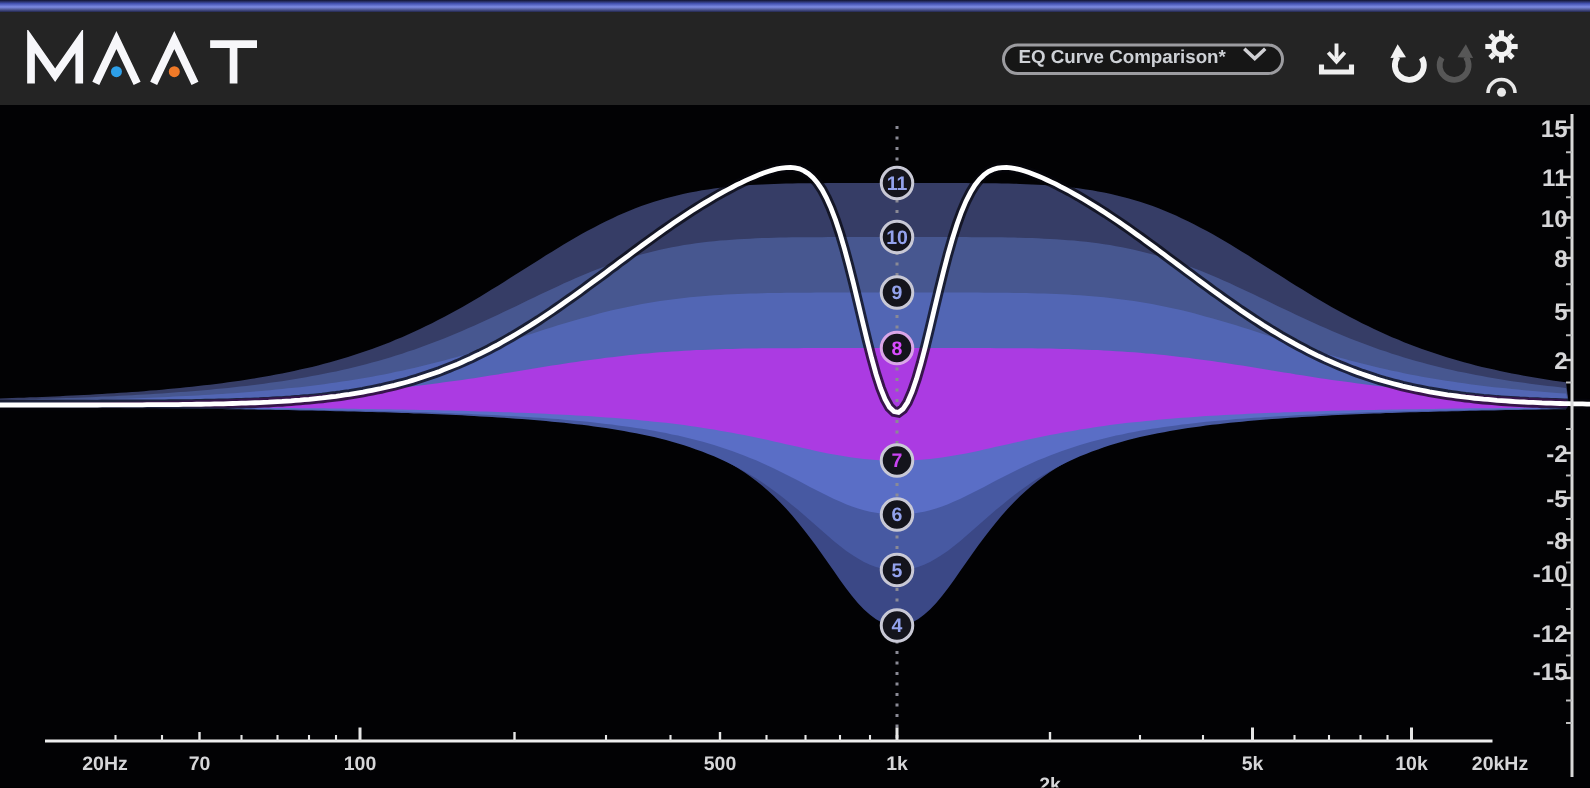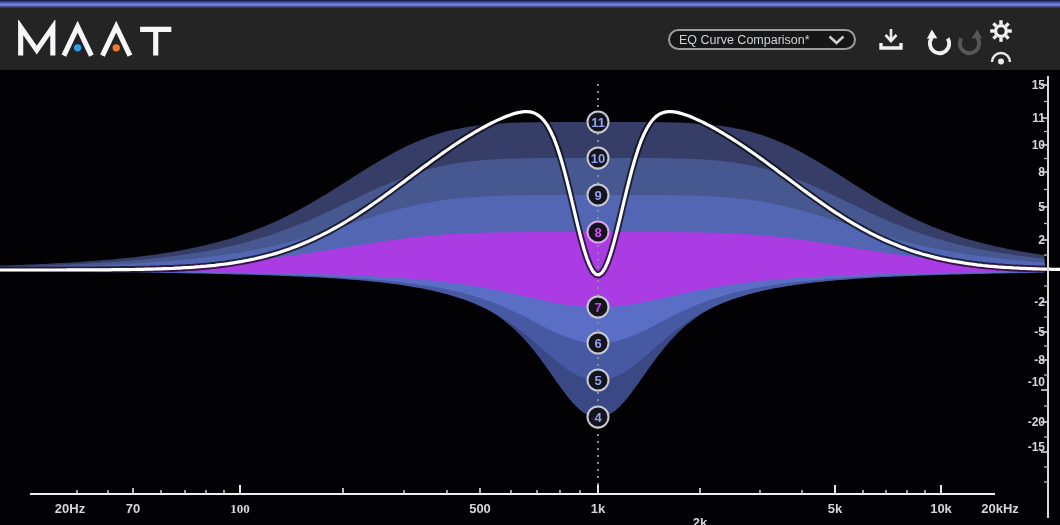--- a/index.html
+++ b/index.html
@@ -7,30 +7,30 @@
        font-family:"Liberation Sans",sans-serif;-webkit-font-smoothing:antialiased;}
 
   
   .top-strip{position:absolute;top:0;left:0;width:1060px;height:8px;
     background:linear-gradient(to bottom,#12142e 0%,#4453b2 30%,#7d8be2 58%,#23274e 100%);}
   .header{position:absolute;top:8px;left:0;width:1060px;height:62px;background:#242424;
     border-bottom:1px solid #303030;}
   .logo{position:absolute;left:17px;top:12px;}
   .preset{position:absolute;left:668px;top:21px;width:188px;height:21px;
     border:2px solid #9c9ca0;border-radius:12px;background:#161616;color:#ced1d6;
-    font-size:12.5px;font-weight:normal;display:flex;align-items:center;
+    font-size:12.5px;font-weight:bold;display:flex;
     justify-content:space-between;padding:0 9px;box-sizing:border-box;cursor:pointer;}
   .hicon{position:absolute;cursor:pointer;}
 
   
   .plot{position:absolute;top:70px;left:0;width:1060px;height:455px;background:#020204;}
   .plot svg{position:absolute;top:0;left:0;}
   .lbl{position:absolute;color:#d6d6d8;font-weight:bold;pointer-events:none;}
   .xlbl{font-size:13px;transform:translateX(-50%);}
-  .ylbl{font-size:12px;text-align:right;width:30px;}
+  .ylbl{font-size:16px;text-align:right;width:30px;}
 </style>
 </head>
 <body>
 
 <div class="top-strip"></div>
 <div class="header">
 
   <svg class="logo" width="158" height="40" viewBox="0 0 172 40">
     <g stroke="#f7f7fa" stroke-width="5.6" fill="none" stroke-linejoin="miter">
       <path d="M4,37 L4,6 L21.5,31 L39,6 L39,37"></path>
@@ -184,35 +184,35 @@
       <line x1="1044" y1="276" x2="1048" y2="276" stroke="#bdbdbd" stroke-width="1.3"></line>
       <line x1="1044" y1="305" x2="1048" y2="305" stroke="#bdbdbd" stroke-width="1.3"></line>
       <line x1="1044" y1="336" x2="1048" y2="336" stroke="#bdbdbd" stroke-width="1.3"></line>
       <line x1="1044" y1="367" x2="1048" y2="367" stroke="#bdbdbd" stroke-width="1.3"></line>
       <line x1="1044" y1="397" x2="1048" y2="397" stroke="#bdbdbd" stroke-width="1.3"></line>
       <line x1="1044" y1="412" x2="1048" y2="412" stroke="#bdbdbd" stroke-width="1.3"></line>
     </svg>
   <div id="plot-labels">
       <div class="lbl xlbl" style="left: 31px; top: 431px; margin-left: 39px;">20Hz</div>
       <div class="lbl xlbl" style="left: 133px; top: 431px;">70</div>
-      <div class="lbl xlbl" style="left: 240px; top: 431px; font-family: Liberation Serif, serif;">100</div>
+      <div class="lbl xlbl" style="left: 240px; top: 431px;">100</div>
       <div class="lbl xlbl" style="left: 343px; top: 431px; margin-top: 25px;">200</div>
       <div class="lbl xlbl" style="left: 480px; top: 431px;">500</div>
       <div class="lbl xlbl" style="left: 598px; top: 431px;">1k</div>
       <div class="lbl xlbl" style="left: 700px; top: 445px;">2k</div>
       <div class="lbl xlbl" style="left: 835px; top: 431px;">5k</div>
       <div class="lbl xlbl" style="left: 941px; top: 431px;">10k</div>
       <div class="lbl xlbl" style="left: 1000px; top: 431px;">20kHz</div>
       <div class="lbl ylbl" style="right: 15px; top: 8px;">15</div>
       <div class="lbl ylbl" style="right: 15px; top: 41px;">11</div>
       <div class="lbl ylbl" style="right: 15px; top: 68px;">10</div>
       <div class="lbl ylbl" style="right: 15px; top: 95px;">8</div>
       <div class="lbl ylbl" style="right: 15px; top: 130px;">5</div>
       <div class="lbl ylbl" style="right: 15px; top: 163px;">2</div>
       <div class="lbl ylbl" style="right: 15px; top: 225px;">-2</div>
       <div class="lbl ylbl" style="right: 15px; top: 255px;">-5</div>
       <div class="lbl ylbl" style="right: 15px; top: 283px;">-8</div>
       <div class="lbl ylbl" style="right: 15px; top: 305px;">-10</div>
-      <div class="lbl ylbl" style="right: 15px; top: 345px;">-20</div>
+      <div class="lbl ylbl" style="right: 15px; top: 345px;">-12</div>
       <div class="lbl ylbl" style="right: 15px; top: 370px; text-align: right;">-15</div>
     </div>
 
 </div>
 
 </body></html>

